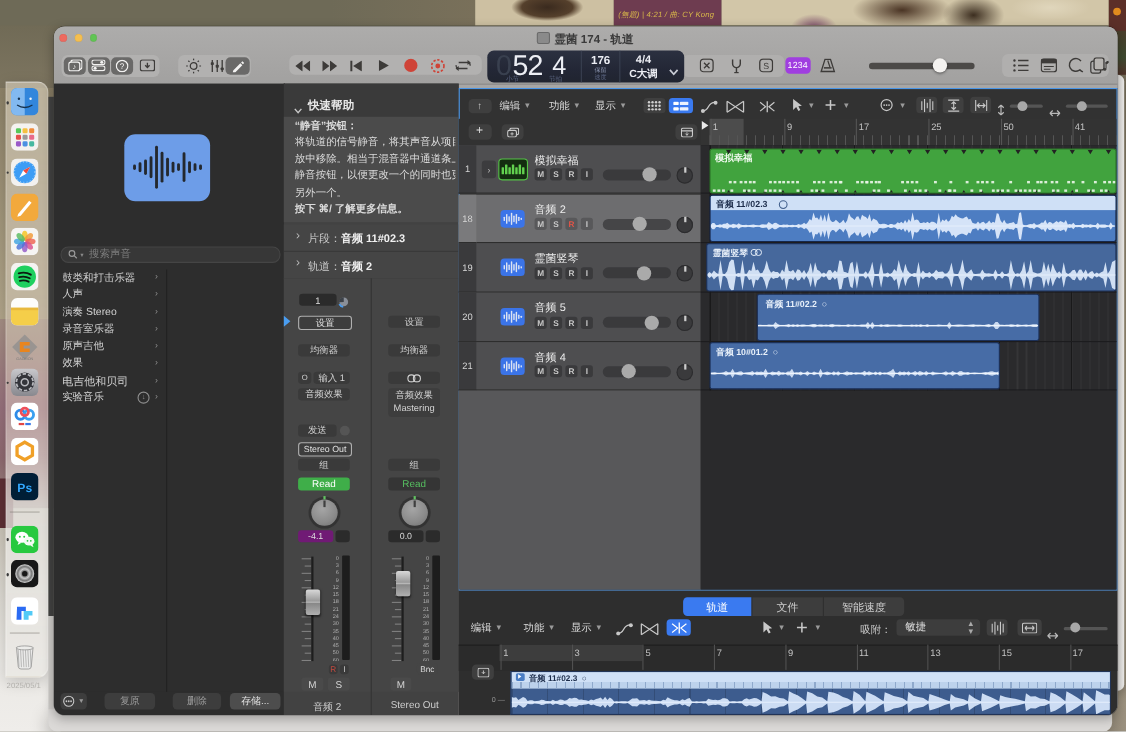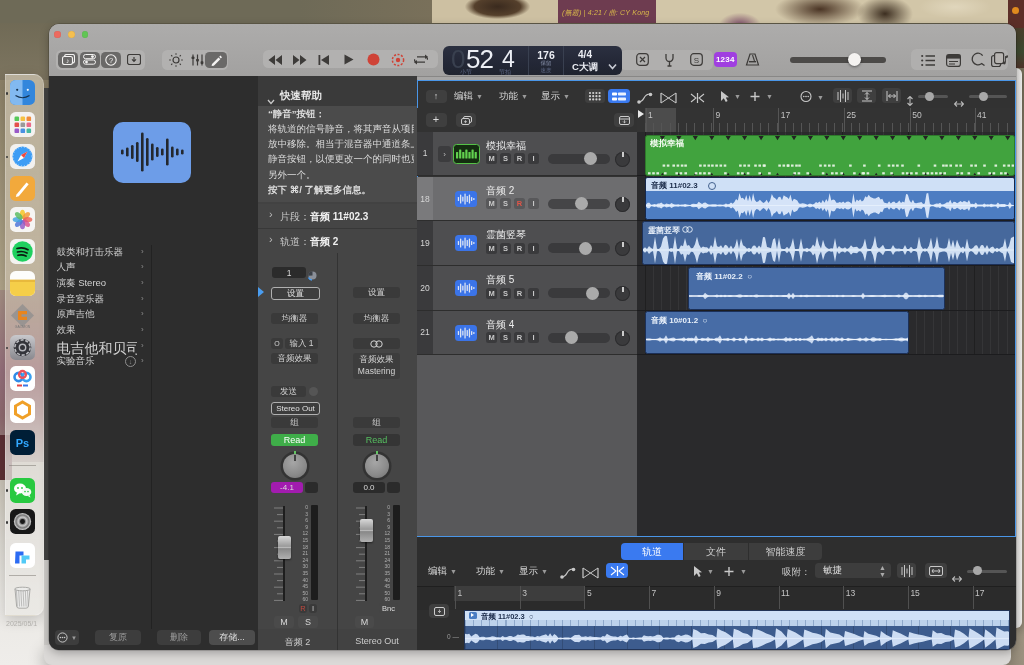--- a/index.html
+++ b/index.html
@@ -177,20 +177,22 @@
 <div class="abs" style="left:58px;top:636px;font-size:10.5px;color:#2c2c2c">Post&nbsp;&nbsp;&nbsp;<span style="color:#8a8a8a">›</span>&nbsp;&nbsp;&nbsp;Audio</div>
 <div class="abs" style="left:44px;top:88px;width:5px;height:472px;background:#434342"></div>
 <div class="abs" style="left:44px;top:560px;width:5px;height:85px;background:#cfcdca"></div>
 <div class="abs" style="left:49px;top:24px;width:967px;height:626px;border-radius:10px;
  background:#a7a6a5;box-shadow:0 3px 10px rgba(0,0,0,.28), 0 0 0 0.5px rgba(0,0,0,.3);overflow:hidden">
 <div class="abs" style="left:0;top:0;width:967px;height:52px;
  background:linear-gradient(180deg,#adacab 0%,#a7a6a5 55%,#a2a1a0 100%);border-bottom:1px solid #888786"></div>
 <div class="abs" style="left:5.2px;top:7.2px;width:6.6px;height:6.6px;border-radius:50%;background:#ed6a5f;box-shadow:inset 0 0 1px rgba(0,0,0,.2)"></div>
 <div class="abs" style="left:19.2px;top:7.2px;width:6.6px;height:6.6px;border-radius:50%;background:#f5bf4f;box-shadow:inset 0 0 1px rgba(0,0,0,.2)"></div>
 <div class="abs" style="left:32.7px;top:7.2px;width:6.6px;height:6.6px;border-radius:50%;background:#61c554;box-shadow:inset 0 0 1px rgba(0,0,0,.2)"></div>
+<div class="abs" style="left:333px;top:4px;width:300px;text-align:center;font-size:10.5px;color:#3a3a3a;font-weight:bold">
+<span style="display:inline-block;width:10px;height:9px;border:1px solid #6a6a6a;border-radius:2px;position:relative;top:1px;margin-right:4px;background:#8a8a8a"></span>霊菌 174 - 轨道</div>
 <div class="abs" style="left:7px;top:26px;width:89px;height:19.5px;background:#b2b1b0;border-radius:5.5px"></div>
 <div class="abs" style="left:113px;top:26px;width:66px;height:19.5px;background:#b2b1b0;border-radius:5.5px"></div>
 <div class="abs" style="left:571px;top:26px;width:93px;height:19.5px;background:#b0afae;border-radius:5.5px"></div>
 <div class="abs" style="left:862px;top:25px;width:97px;height:21px;background:#b0afae;border-radius:5.5px"></div>
 <div class="abs" style="left:9px;top:27.5px;width:20px;height:16.5px;background:#6a6968;border-radius:4.5px;display:flex;align-items:center;justify-content:center">
       <svg width="13" height="11" viewBox="0 0 13 11" style="">
         <rect x="2.5" y="0.5" width="10" height="8.5" rx="2" fill="none" stroke="#f4f3f2" stroke-width="1.1"></rect>
         <rect x="0.5" y="2.5" width="10" height="8" rx="2" fill="#6a6968" stroke="#f4f3f2" stroke-width="1.1"></rect>
         <text x="5.5" y="9" font-size="6.5" fill="#f4f3f2" text-anchor="middle">♪</text>
       </svg>
@@ -312,21 +314,21 @@
       <svg width="11" height="14" viewBox="0 0 11 14" style="">
         <path d="M2 1 v4 a3.5 3.5 0 0 0 7 0 v-4 M5.5 8.5 V13 M3.5 13 h4" stroke="#3d3b39" stroke-width="1.3" fill="none"></path>
       </svg>
     </div>
 <div class="abs" style="left:638px;top:28px;width:18px;height:15px;display:flex;align-items:center;justify-content:center">
       <svg width="13" height="13" viewBox="0 0 13 13" style="">
         <rect x="0.7" y="0.7" width="11.6" height="11.6" rx="3" fill="none" stroke="#3d3b39" stroke-width="1.2"></rect>
         <text x="6.5" y="9.5" font-size="8" fill="#3d3b39" text-anchor="middle">S</text>
       </svg>
     </div>
-<div class="abs" style="left:665px;top:28px;width:22.5px;height:15px;border-radius:4px;background:#a03ee0;color:#fff;font-size:8px;font-weight:bold;display:flex;align-items:center;justify-content:center;letter-spacing:0.2px">1234</div>
+<div class="abs" style="left:665px;top:28px;width:22.5px;height:15px;border-radius:4px;background:#a03ee0;color:#fff;font-size:8px;font-weight:normal;display:flex;align-items:center;justify-content:center;letter-spacing:0.2px">1234</div>
 <div class="abs" style="left:694px;top:28px;width:18px;height:15px;display:flex;align-items:center;justify-content:center">
       <svg width="15" height="14" viewBox="0 0 15 14" style="">
         <path d="M5 1 L10 1 L13.5 12 L1.5 12 z" fill="none" stroke="#3d3b39" stroke-width="1.2"></path>
         <rect x="4" y="8" width="7" height="1.4" fill="#3d3b39"></rect>
         <line x1="7.5" y1="2" x2="9.5" y2="8" stroke="#3d3b39" stroke-width="1.1"></line>
       </svg>
     </div>
 <div class="abs" style="left:741px;top:32.5px;width:96px;height:6.5px;border-radius:3.3px;background:#4c4a48"></div>
 <div class="abs" style="left:799px;top:29px;width:13px;height:13px;border-radius:50%;background:#f4f2f0;box-shadow:0 1px 2.5px rgba(0,0,0,.45)"></div>
 <div class="abs" style="left:872px;top:28.5px"><svg width="15" height="13" viewBox="0 0 15 13" style="">
@@ -366,33 +368,42 @@
         <rect x="28" y="10.5" width="2.6" height="39" rx="1.3" fill="#23282e"></rect>
         <rect x="33" y="16.0" width="2.6" height="28" rx="1.3" fill="#23282e"></rect>
         <rect x="38" y="21.5" width="2.6" height="17" rx="1.3" fill="#23282e"></rect>
         <rect x="43" y="25.0" width="2.6" height="10" rx="1.3" fill="#23282e"></rect>
         <rect x="48" y="26.5" width="2.6" height="7" rx="1.3" fill="#23282e"></rect>
         <rect x="53" y="16.5" width="2.6" height="27" rx="1.3" fill="#23282e"></rect>
         <rect x="58" y="24.5" width="2.6" height="11" rx="1.3" fill="#23282e"></rect>
         <rect x="63" y="26.5" width="2.6" height="7" rx="1.3" fill="#23282e"></rect>
         <rect x="68" y="27.5" width="2.6" height="5" rx="1.3" fill="#23282e"></rect>
       </svg></div>
+<div class="abs" style="left:6px;top:200px;width:192px;height:13px;border-radius:7px;background:#373737;border:1px solid #454545;
+ display:flex;align-items:center;padding-left:6px">
+      <svg width="9" height="9" viewBox="0 0 9 9" style="flex:none">
+        <circle cx="3.4" cy="3.4" r="2.6" fill="none" stroke="#9a9a9a" stroke-width="1.1"></circle>
+        <line x1="5.4" y1="5.4" x2="7.8" y2="7.8" stroke="#9a9a9a" stroke-width="1.1"></line>
+      </svg>
+      <span style="color:#8a8a8a;font-size:5px;margin:2px 0 0 1px">▼</span>
+ <span style="color:#7e7e7e;font-size:9.5px;margin-left:4px">搜索声音</span>
+    </div>
 <div class="abs ell" style="left:7.5px;top:221.5px;width:80px;font-size:9.5px;color:#d2d2d2">鼓类和打击乐器</div>
 <div class="abs" style="left:92px;top:222.5px;font-size:8px;color:#8e8e8e">›</div>
 <div class="abs ell" style="left:7.5px;top:237.2px;width:80px;font-size:9.5px;color:#d2d2d2">人声</div>
 <div class="abs" style="left:92px;top:238.2px;font-size:8px;color:#8e8e8e">›</div>
 <div class="abs ell" style="left:7.5px;top:252.9px;width:80px;font-size:9.5px;color:#d2d2d2">演奏 Stereo</div>
 <div class="abs" style="left:92px;top:253.9px;font-size:8px;color:#8e8e8e">›</div>
 <div class="abs ell" style="left:7.5px;top:268.6px;width:80px;font-size:9.5px;color:#d2d2d2">录音室乐器</div>
 <div class="abs" style="left:92px;top:269.6px;font-size:8px;color:#8e8e8e">›</div>
 <div class="abs ell" style="left:7.5px;top:284.3px;width:80px;font-size:9.5px;color:#d2d2d2">原声吉他</div>
 <div class="abs" style="left:92px;top:285.3px;font-size:8px;color:#8e8e8e">›</div>
 <div class="abs ell" style="left:7.5px;top:300.0px;width:80px;font-size:9.5px;color:#d2d2d2">效果</div>
 <div class="abs" style="left:92px;top:301.0px;font-size:8px;color:#8e8e8e">›</div>
-<div class="abs ell" style="left:7.5px;top:315.7px;width:80px;font-size:14px;color:#d2d2d2">电吉他和贝司</div>
+<div class="abs ell" style="left:7.5px;top:315.7px;width:80px;font-size:10px;color:#d2d2d2">电吉他和贝司</div>
 <div class="abs" style="left:92px;top:316.7px;font-size:8px;color:#8e8e8e">›</div>
 <div class="abs ell" style="left:7.5px;top:331.4px;width:80px;font-size:9.5px;color:#d2d2d2">实验音乐</div>
 <div class="abs" style="left:92px;top:332.4px;font-size:8px;color:#8e8e8e">›</div>
 <div class="abs" style="left:76px;top:332.2px;width:9px;height:9px;border:1px solid #8e8e8e;border-radius:50%;color:#8e8e8e;font-size:7px;text-align:center;line-height:9px">↓</div>
 <div class="abs" style="left:102px;top:221px;width:1px;height:384px;background:#222"></div>
 <div class="abs" style="left:0;top:605px;width:209px;height:21px;background:#2d2d2d"></div>
 <div class="btn" style="left:6px;top:606px;width:24px;height:15px">
       <svg width="11" height="11" viewBox="0 0 11 11">
         <circle cx="5.5" cy="5.5" r="4.6" fill="none" stroke="#c8c8c8" stroke-width="1"></circle>
         <circle cx="3.4" cy="5.5" r="0.8" fill="#c8c8c8"></circle>
@@ -439,21 +450,21 @@
 <div class="abs ell" style="left:222px;top:329px;width:47px;height:11px;background:#3a3a3a;border-radius:3px;color:#d2d2d2;font-size:8.5px;display:flex;align-items:center;justify-content:center">音频效果</div>
 <div class="abs ell" style="left:222px;top:362px;width:35px;height:11px;background:#3a3a3a;border-radius:3px;color:#d2d2d2;font-size:8.5px;display:flex;align-items:center;justify-content:center">发送</div>
 <div class="abs" style="left:260px;top:363px;width:9px;height:9px;border-radius:50%;background:#555"></div>
 <div class="abs ell" style="left:222px;top:378px;width:47px;height:11px;background:#3d3d3d;border:1px solid #b0b0b0;border-radius:3px;color:#e0e0e0;font-size:8px;display:flex;align-items:center;justify-content:center">Stereo Out</div>
 <div class="abs ell" style="left:222px;top:393px;width:47px;height:11px;background:#3a3a3a;border-radius:3px;color:#d2d2d2;font-size:8.5px;display:flex;align-items:center;justify-content:center">组</div>
 <div class="abs ell" style="left:222px;top:410px;width:47px;height:12px;background:#3fae49;border-radius:3px;color:#fff;font-size:9px;display:flex;align-items:center;justify-content:center">Read</div>
 <div class="abs" style="left:234px;top:430px;width:24px;height:24px;border-radius:50%;
  background:radial-gradient(circle at 42% 35%,#a6a6a6,#8a8a8a 60%,#6e6e6e);box-shadow:0 0 0 2.5px #333,0 1px 2px rgba(0,0,0,.5)"></div>
 <div class="abs" style="left:245.2px;top:431px;width:1.5px;height:6px;background:#404040"></div>
 <div class="abs" style="left:245.2px;top:426.5px;width:1.5px;height:3px;background:#62c462"></div>
-<div class="abs ell" style="left:222px;top:458px;width:32px;height:11px;background:#a21caf;border-radius:3px;color:#ddd;font-size:8px;display:flex;align-items:center;justify-content:center">-4.1</div>
+<div class="abs ell" style="left:222px;top:458px;width:32px;height:11px;background:#701a75;border-radius:3px;color:#ddd;font-size:8px;display:flex;align-items:center;justify-content:center">-4.1</div>
 <div class="abs ell" style="left:256px;top:458px;width:13px;height:11px;background:#2b2b2b;border-radius:3px;color:#d2d2d2;font-size:8.5px;display:flex;align-items:center;justify-content:center"></div>
 <div class="abs ell" style="left:304px;top:263px;width:47px;height:11px;background:#3a3a3a;border-radius:3px;color:#d2d2d2;font-size:8.5px;display:flex;align-items:center;justify-content:center">设置</div>
 <div class="abs ell" style="left:304px;top:289px;width:47px;height:11px;background:#3a3a3a;border-radius:3px;color:#d2d2d2;font-size:8.5px;display:flex;align-items:center;justify-content:center">均衡器</div>
 <div class="abs" style="left:304px;top:314px;width:47px;height:11px;background:#3a3a3a;border-radius:3px;display:flex;align-items:center;justify-content:center">
       <svg width="13" height="8">
         <circle cx="4" cy="4" r="3.2" fill="none" stroke="#d2d2d2" stroke-width="1"></circle>
         <circle cx="9" cy="4" r="3.2" fill="none" stroke="#d2d2d2" stroke-width="1"></circle>
       </svg>
     </div>
 <div class="abs" style="left:304px;top:329px;width:47px;height:26px;background:#3d3d3d;border-radius:3px"></div>

